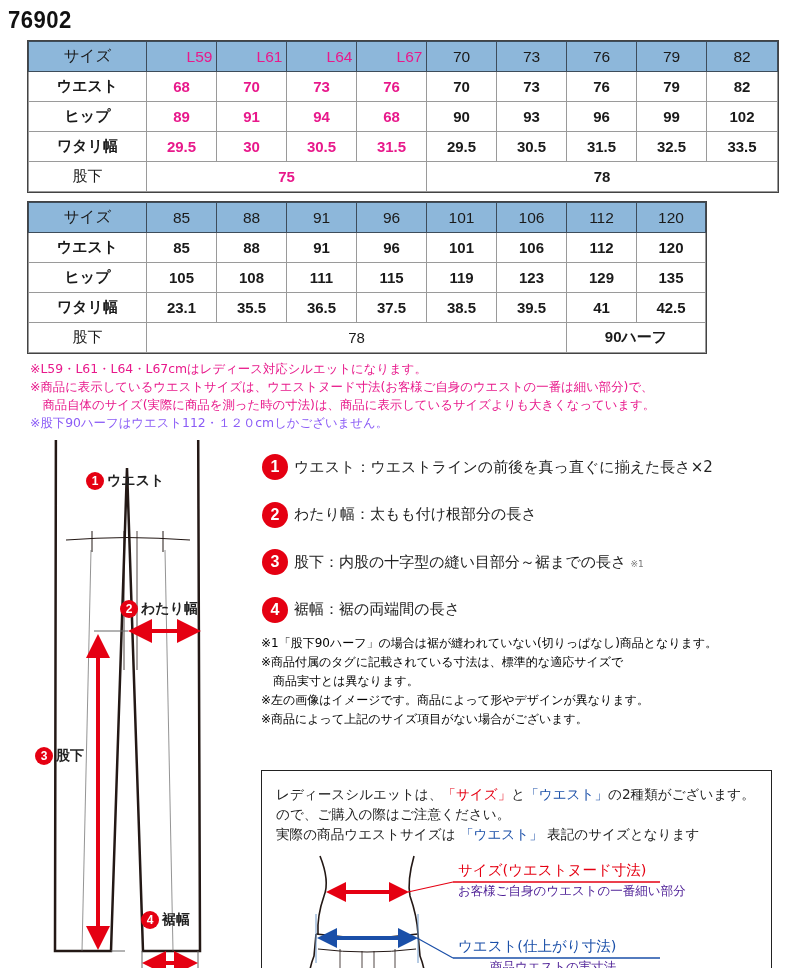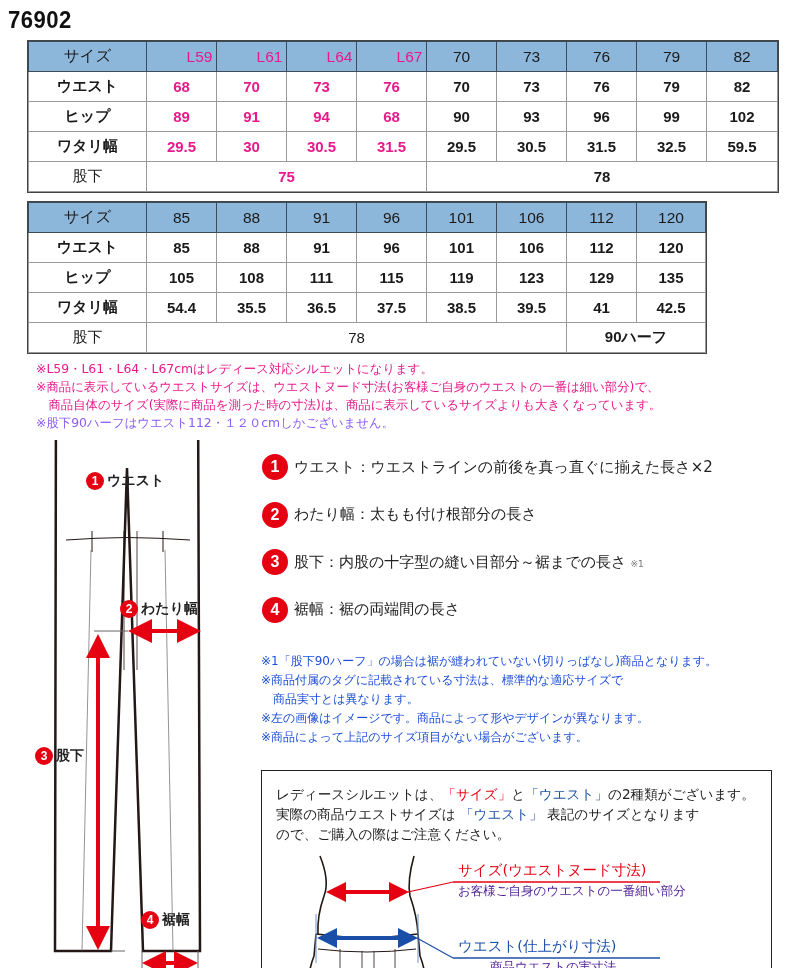--- a/index.html
+++ b/index.html
@@ -18,41 +18,41 @@
   }
   table.size tr.hdr td { background: #8db7da; font-weight: normal; font-size: 15.5px; height: 30px; border-color: #3d4c5a; }
   table.size td.lbl { font-weight: bold; font-size: 15px; }
   table.size tr.hdr td.lbl { font-weight: normal; }
   table.size td.pink { color: #e8198b; }
   table.size tr.hdr td.pink { color: #e8198b; padding-left: 36px; }
   #t1 { left: 28px; top: 41px; width: 749px; outline: 1.5px solid #444; }
   #t2 { left: 28px; top: 202px; width: 677px; outline: 1.5px solid #444; }
   td.sepL { border-left: 1.5px solid #333 !important; }
 
-  .notes { position: absolute; left: 36px; top: 360px; font-size: 12.4px; line-height: 18px; font-family: "DejaVu Sans", sans-serif; }
+  .notes { position: absolute; left: 30px; top: 360px; font-size: 12.4px; line-height: 18px; font-family: "DejaVu Sans", sans-serif; }
   .notes div { white-space: nowrap; }
   .pink-t { color: #e8198b; }
   .red-t { color: #8b5cf6; }
 
   
   .diagram { position: absolute; left: 0; top: 440px; width: 250px; height: 528px; }
   .dlabel { position: absolute; font-size: 14px; font-weight: bold; color: #222; white-space: nowrap; display: flex; align-items: center; gap: 3px; }
   .circ {
     display: inline-flex; align-items: center; justify-content: center; width: 18px; height: 18px; border-radius: 50%;
     background: #e50012; color: #fff; font-size: 12px; font-weight: bold; font-family: "Liberation Sans", sans-serif;
   }
   .defs { position: absolute; left: 262px; top: 455px; }
   .def { display: flex; align-items: center; height: 24px; margin-bottom: 23.5px; font-size: 15px; color: #222; white-space: nowrap; }
   .def .bigc {
     width: 26px; height: 26px; border-radius: 50%; background: #e50012; color: #fff; display: inline-flex;
     align-items: center; justify-content: center; font-weight: bold; font-size: 16px; margin-right: 6px; font-family: "Liberation Sans", sans-serif;
   }
   .def .term { font-weight: normal; }
   .def sup { font-size: 9px; color: #777; margin-left: 4px; vertical-align: baseline; position: relative; top: 2px; }
-  .subnotes { position: absolute; left: 261px; top: 652px; font-size: 12px; line-height: 19px; color: #1d4ed8; white-space: nowrap; }
+  .subnotes { position: absolute; left: 261px; top: 634px; font-size: 12px; line-height: 19px; color: #000000; white-space: nowrap; }
   .subnotes .indent { padding-left: 12px; }
 
   .box { position: absolute; left: 261px; top: 770px; width: 511px; height: 205px; border: 1.5px solid #222; }
   .box-text { position: absolute; left: 14px; top: 13px; font-size: 13.6px; line-height: 20px; color: #222; white-space: nowrap; }
   .q-red { color: #e50012; }
   .q-blue { color: #1a4fa8; }
   .leg { position: absolute; white-space: nowrap; }
   .leg-title { font-size: 14.5px; line-height: 18px; }
   .leg-sub { font-size: 12.5px; color: #4c1d95; line-height: 18px; }
 </style>
@@ -114,21 +114,21 @@
   <tr>
     <td class="lbl">ワタリ幅</td>
     <td class="pink">29.5</td>
     <td class="pink">30</td>
     <td class="pink">30.5</td>
     <td class="pink">31.5</td>
     <td class="sepL">29.5</td>
     <td>30.5</td>
     <td>31.5</td>
     <td>32.5</td>
-    <td>59.5</td>
+    <td>33.5</td>
   </tr>
   <tr>
     <td class="lbl" style="font-weight:normal">股下</td>
     <td class="pink" colspan="4">75</td>
     <td class="sepL" colspan="5">78</td>
   </tr>
 </tbody>
   </table>
 
 <table class="size" id="t2">
@@ -172,21 +172,21 @@
     <td>108</td>
     <td>111</td>
     <td>115</td>
     <td>119</td>
     <td>123</td>
     <td>129</td>
     <td>135</td>
   </tr>
   <tr>
     <td class="lbl">ワタリ幅</td>
-    <td>54.4</td>
+    <td>23.1</td>
     <td>35.5</td>
     <td>36.5</td>
     <td>37.5</td>
     <td>38.5</td>
     <td>39.5</td>
     <td>41</td>
     <td>42.5</td>
   </tr>
   <tr>
     <td class="lbl" style="font-weight:normal">股下</td>
@@ -287,24 +287,24 @@
   <div class="indent">商品実寸とは異なります。</div>
   <div>※左の画像はイメージです。商品によって形やデザインが異なります。</div>
   <div>※商品によって上記のサイズ項目がない場合がございます。</div>
 </div>
 
 <div class="box">
   <div class="box-text">
     <div>
       <span>レディースシルエットは、</span><span class="q-red">「サイズ」</span><span>と</span><span class="q-blue">「ウエスト」</span><span>の2種類がございます。</span>
     </div>
+    <div>ので、ご購入の際はご注意ください。</div>
     <div>
       <span>実際の商品ウエストサイズは</span> <span class="q-blue">「ウエスト」</span> <span>表記のサイズとなります</span>
     </div>
-    <div>ので、ご購入の際はご注意ください。</div>
   </div>
 
   <svg style="position:absolute; left:0; top:0;" width="511" height="205">
     <defs>
       <marker id="rR" markerWidth="5" markerHeight="5" refX="4" refY="2.5" orient="auto">
           <path d="M0,0 L5,2.5 L0,5 z" fill="#e50012"></path>
         </marker>
       <marker id="rL" markerWidth="5" markerHeight="5" refX="1" refY="2.5" orient="auto">
           <path d="M5,0 L0,2.5 L5,5 z" fill="#e50012"></path>
         </marker>

